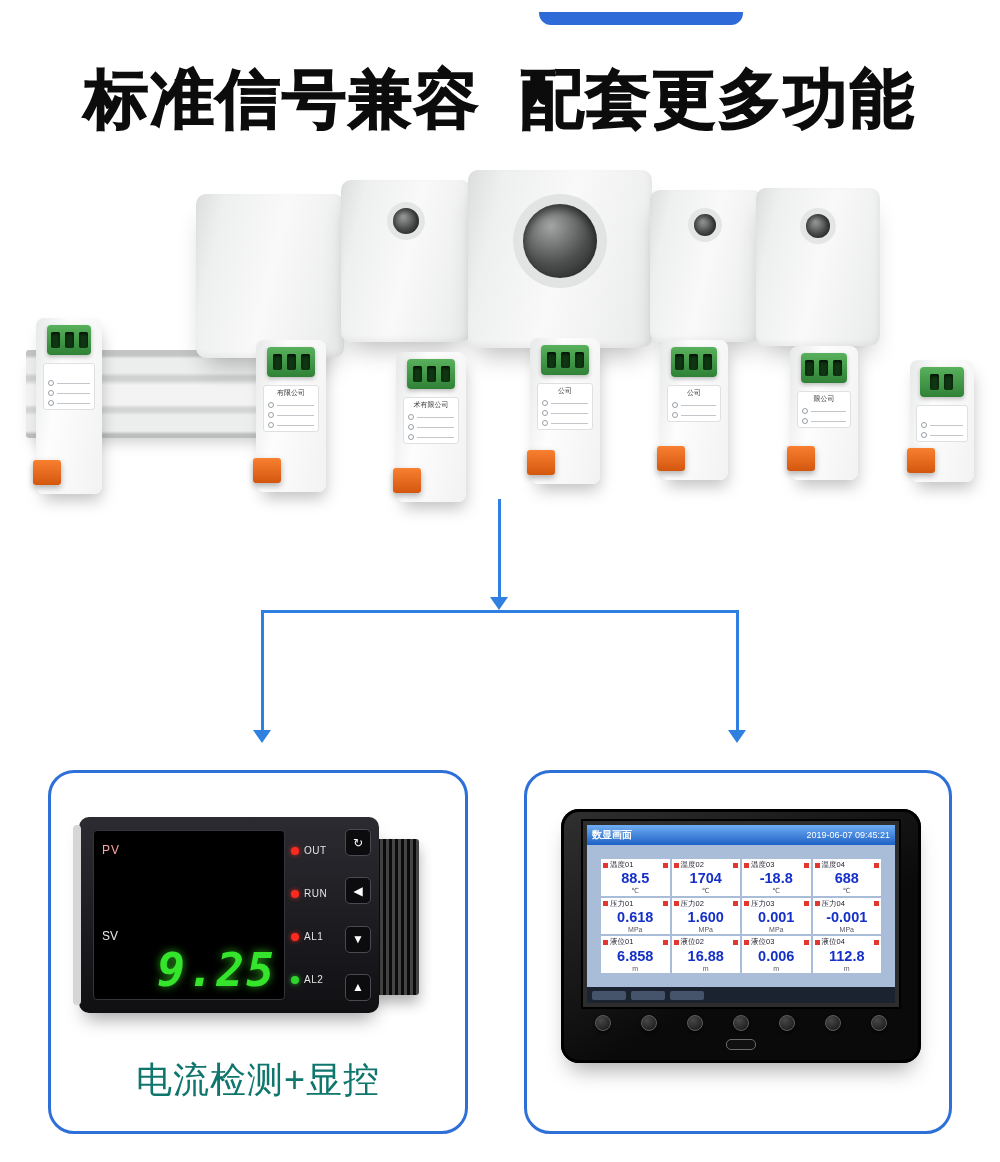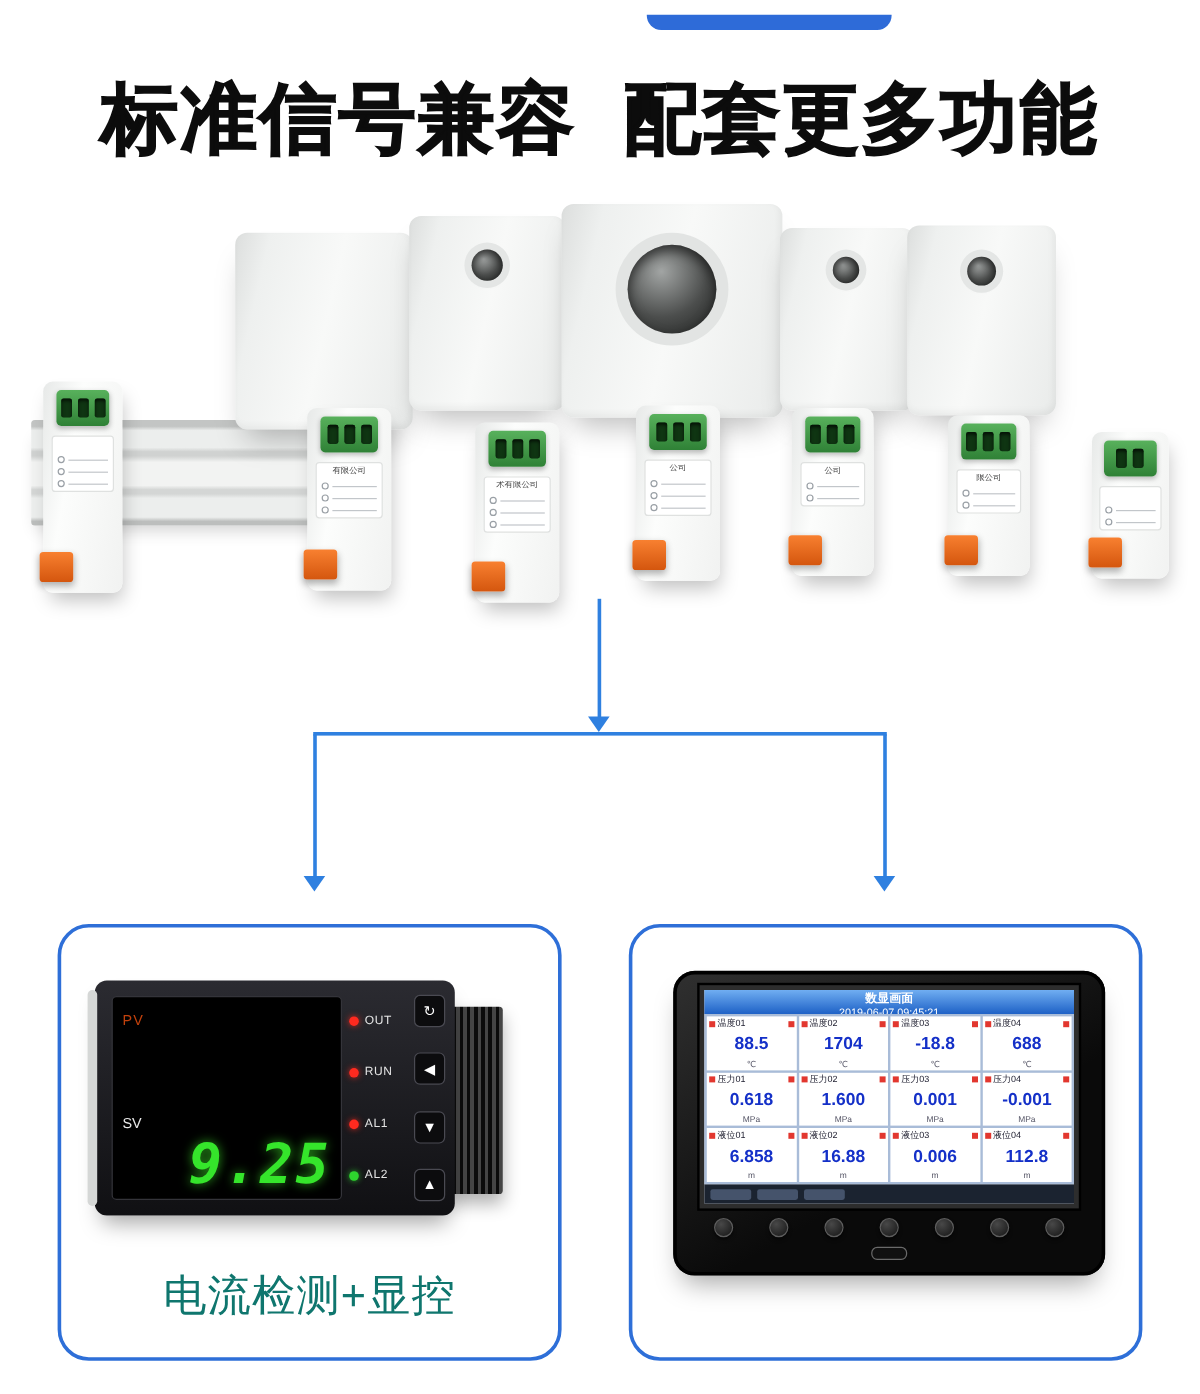--- a/index.html
+++ b/index.html
@@ -44,21 +44,21 @@
   .caption{position:absolute;left:0;bottom:26px;width:100%;text-align:center;font-size:36px;color:#0f766e;letter-spacing:1px;}
 
   
   .meter{position:absolute;left:28px;top:44px;width:346px;height:200px;}
   .heatsink{position:absolute;left:292px;top:22px;width:48px;height:156px;border-radius:3px;z-index:1;
         background:repeating-linear-gradient(90deg,#0b0b0b 0 3px,#454545 3px 6px);box-shadow:0 8px 14px rgba(0,0,0,.3);}
   .bezel{position:absolute;left:0;top:0;width:300px;height:196px;background:linear-gradient(#2b2b31,#101013);
         border-radius:10px;z-index:2;box-shadow:0 12px 18px -6px rgba(0,0,0,.35);}
   .bezel::before{content:"";position:absolute;left:-6px;top:8px;width:8px;height:180px;background:#d5d7d6;border-radius:4px;}
   .disp{position:absolute;left:14px;top:13px;width:192px;height:170px;background:#000;border-radius:4px;border:1px solid #34343a;}
-  .pvl{position:absolute;left:8px;top:12px;font-size:12px;color:#c2410c;letter-spacing:1px;}
+  .pvl{position:absolute;left:8px;top:12px;font-size:12px;color:#fca5a5;letter-spacing:1px;}
   .pvv{position:absolute;right:6px;top:4px;font-family:"DejaVu Sans Mono",monospace;font-weight:bold;font-style:italic;
         font-size:56px;line-height:1;color:#ff2016;letter-spacing:3px;text-shadow:0 0 9px rgba(255,40,20,.75);}
   .svl{position:absolute;left:8px;top:98px;font-size:12px;color:#e8e8e8;text-align:center;}
   .svv{position:absolute;right:8px;bottom:6px;font-family:"DejaVu Sans Mono",monospace;font-weight:bold;font-style:italic;
         font-size:46px;line-height:1;color:#35e52b;letter-spacing:2px;text-shadow:0 0 9px rgba(60,230,40,.7);}
   .inds{position:absolute;left:212px;top:12px;width:52px;height:172px;display:flex;flex-direction:column;justify-content:space-around;}
   .ind{display:flex;align-items:center;gap:5px;}
   .dot{width:8px;height:8px;border-radius:50%;}
   .dot-red{background:#ff2a1f;box-shadow:0 0 5px rgba(255,42,31,.8);}
   .dot-green{background:#2ed52e;box-shadow:0 0 5px rgba(46,213,46,.8);}
@@ -67,25 +67,25 @@
   .key{width:26px;height:27px;background:#0c0c0e;border:1px solid #4a4a52;border-radius:5px;color:#fff;font-size:12px;
         display:flex;align-items:center;justify-content:center;}
 
   
   .recorder{position:absolute;left:34px;top:36px;width:360px;height:254px;border-radius:18px;
         background:linear-gradient(150deg,#303030,#0a0a0a 60%);
         box-shadow:0 14px 22px -8px rgba(0,0,0,.35), inset 0 0 0 3px #000;}
   .rscreen{position:absolute;left:26px;top:16px;width:308px;height:178px;background:#edf1f7;
         box-shadow:0 0 0 4px #2d2d2d,0 0 0 6px #000;}
   .rtitle{position:absolute;left:0;top:0;width:100%;height:20px;background:linear-gradient(#70aef2,#1e61c6);
-        display:flex;align-items:center;justify-content:space-between;padding:0 5px;flex-direction:column;}
+        display:flex;align-items:center;justify-content:space-between;padding:0 5px;}
   .rtitle .tl{font-size:10px;font-weight:bold;color:#fff;}
   .rtitle .ts{font-size:9px;color:#fff;}
   .rgrid{position:absolute;left:0;top:20px;width:100%;height:142px;background:#a9bcd8;display:grid;
-        grid-template-columns:repeat(4,1fr);grid-template-rows:repeat(3,1fr);gap:2px;padding:2px;}
+        grid-template-columns:repeat(4,1fr);grid-template-rows:repeat(3,1fr);gap:2px;padding:14px;}
   .cell{background:#fff;display:flex;flex-direction:column;overflow:hidden;}
   .cell-head{display:flex;align-items:center;gap:2px;padding:1px 2px 0;}
   .tag{width:5px;height:5px;background:#e2372f;flex:0 0 auto;}
   .tag-r{margin-left:auto;}
   .cell-head span{font-size:7.5px;color:#223;white-space:nowrap;}
   .cell-val{flex:1;display:flex;align-items:center;justify-content:center;font-size:14.5px;font-weight:bold;color:#1430c8;}
   .cell-unit{font-size:7px;color:#556;text-align:center;padding-bottom:1px;}
   .rbottom{position:absolute;left:0;bottom:0;width:100%;height:16px;background:#1b2330;display:flex;align-items:center;gap:5px;padding:0 5px;}
   .bchip{width:34px;height:9px;background:#45536b;border-radius:2px;}
   .rkeys{position:absolute;left:34px;top:206px;width:292px;display:flex;justify-content:space-between;}

